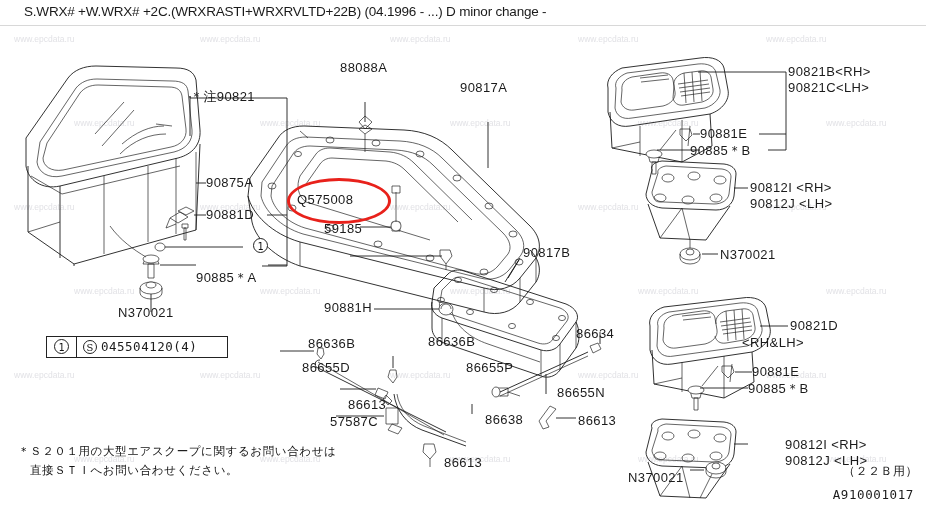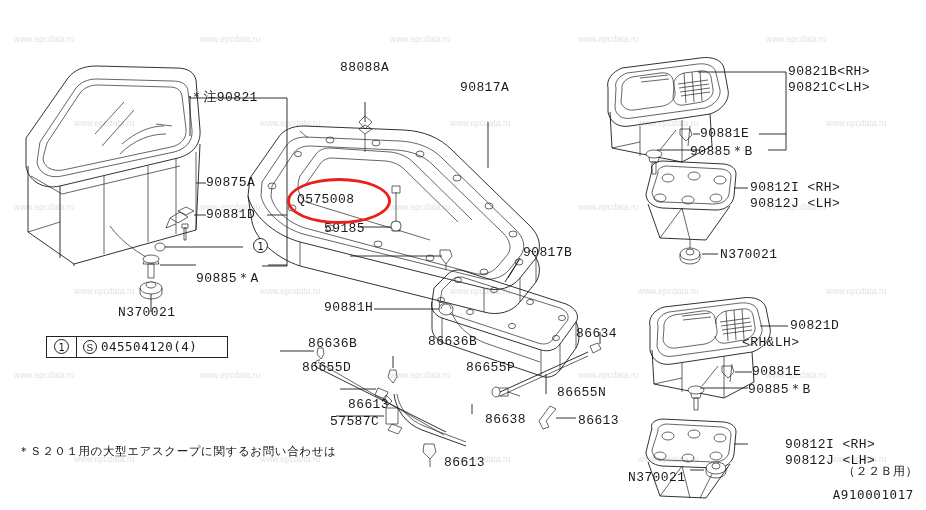--- a/index.html
+++ b/index.html
@@ -45,21 +45,21 @@
   
   #drawing {
     position: absolute;
     left: 0; top: 26px;
     width: 926px; height: 484px;
     z-index: 2;
   }
   
   .lbl {
     position: absolute;
-    font-family: Liberation Mono, monospace;
+    font-family: Liberation Sans, sans-serif;
     font-size: 13px;
     color: #1b1b1b;
     white-space: nowrap;
     letter-spacing: 0.4px;
     z-index: 4;
   }
   .jp {
     position: absolute;
     font-family: "DejaVu Sans", sans-serif;
     font-size: 11.5px;
@@ -154,20 +154,23 @@
   .ln { stroke: #1b1b1b; stroke-width: 0.9; fill: none; }
   .ln-thin { stroke: #242424; stroke-width: 0.7; fill: none; }
   .ln-br { stroke: #1b1b1b; stroke-width: 0.9; fill: none; }
   .fillw { fill: #ffffff; }
 </style>
 </head>
 <body>
 
 <div id="page">
 
+  <div id="header-bar">
+    <div id="header-title">S.WRX# +W.WRX# +2C.(WRXRASTI+WRXRVLTD+22B) (04.1996 - ...) D minor change -</div>
+  </div>
 
   <div id="watermarks">
       <div class="wm" style="left: 14px; top: 34px;">www.epcdata.ru</div>
       <div class="wm" style="left: 200px; top: 34px;">www.epcdata.ru</div>
       <div class="wm" style="left: 390px; top: 34px;">www.epcdata.ru</div>
       <div class="wm" style="left: 578px; top: 34px;">www.epcdata.ru</div>
       <div class="wm" style="left: 766px; top: 34px;">www.epcdata.ru</div>
       <div class="wm" style="left: 74px; top: 118px;">www.epcdata.ru</div>
       <div class="wm" style="left: 260px; top: 118px;">www.epcdata.ru</div>
       <div class="wm" style="left: 450px; top: 118px;">www.epcdata.ru</div>
@@ -585,17 +588,18 @@
   <div class="lbl" style="left:720px; top:247px;">N370021</div>
   <div class="lbl" style="left:790px; top:318px;">90821D</div>
   <div class="lbl" style="left:742px; top:335px;">&lt;RH&amp;LH&gt;</div>
   <div class="lbl" style="left:752px; top:364px;">90881E</div>
   <div class="lbl" style="left:748px; top:380px;">90885＊B</div>
   <div class="lbl" style="left:785px; top:437px;">90812I &lt;RH&gt;</div>
   <div class="lbl" style="left:785px; top:453px;">90812J &lt;LH&gt;</div>
   <div class="lbl" style="left:628px; top:470px;">N370021</div>
 
   <div class="jp" style="left:18px; top:444px;">＊Ｓ２０１用の大型エアスクープに関するお問い合わせは</div>
+  <div class="jp" style="left:30px; top:463px;">直接ＳＴＩへお問い合わせください。</div>
 
   <div id="variant-note">（２２Ｂ用）</div>
   <div id="drawing-id">A910001017</div>
 
 </div>
 
 </body></html>

